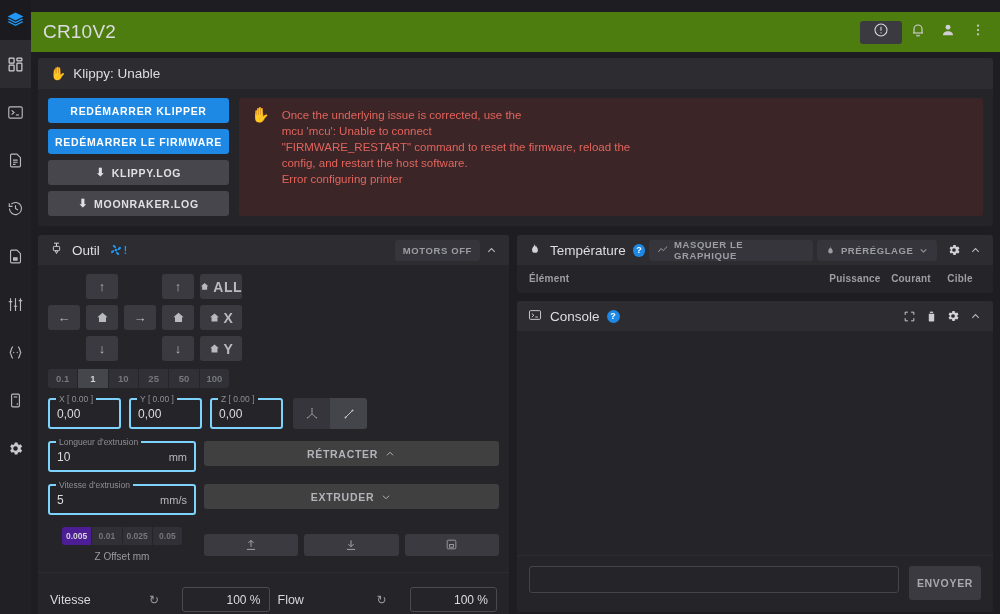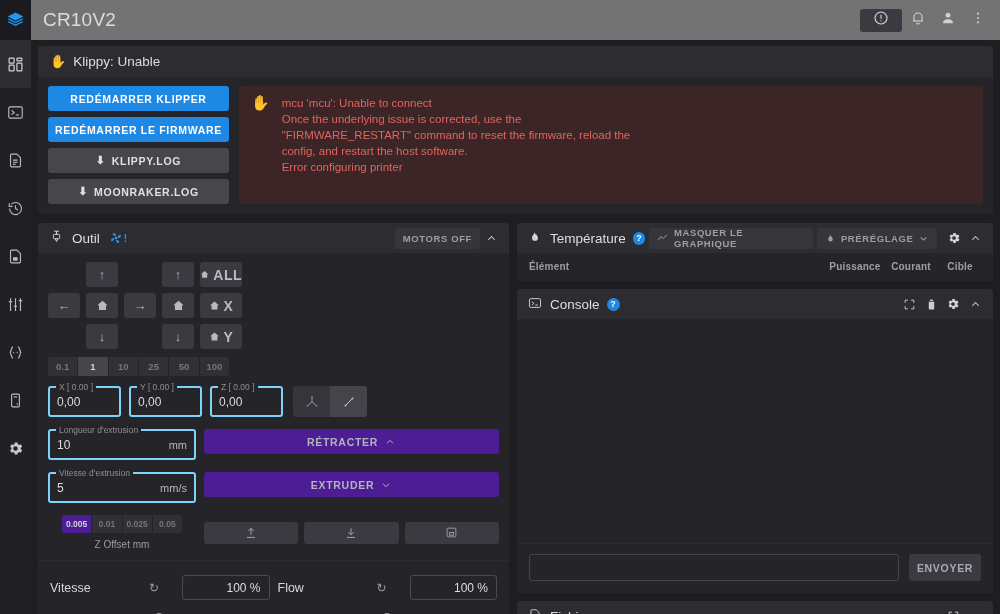--- a/index.html
+++ b/index.html
@@ -29,23 +29,24 @@
     color: #c9c9cf;
   }
   .side-item.active { background: #2c2c31; }
   .side-item svg { display: block; }
 
   
   .mainwrap { flex: 1 1 auto; display: flex; flex-direction: column; min-width: 0; }
 
   .topbar {
     height: 40px; flex: 0 0 40px;
-    background: #737373;
+    background: #4d7c0f;
     display: flex; align-items: center;
     padding: 0 8px 0 12px;
+    margin-top: 12px;
   }
   .app-title { font-size: 19px; color: #dcdcdf; letter-spacing: .2px; font-weight: 400; }
   .topbar-spacer { flex: 1 1 auto; }
   .top-btn {
     width: 28px; height: 24px; margin-left: 2px;
     display: flex; align-items: center; justify-content: center;
     color: #cfcfd4; border-radius: 3px;
   }
   .top-btn.estop { width: 42px; height: 23px; background: #3a3a40; }
 
@@ -150,21 +151,21 @@
   .mini {
     width: 37px; height: 31px; background: #35353b;
     display: flex; align-items: center; justify-content: center; color: #9a9aa2;
   }
   .mini:first-child { border-radius: 3px 0 0 3px; }
   .mini.on { background: #44444b; color: #c6c6cc; border-radius: 0 3px 3px 0; }
 
   .row2 { margin-top: 12px; display: flex; gap: 8px; align-items: flex-start; }
   .f-ext { width: 148px; }
   .bigbtn {
-    flex: 1 1 auto; height: 25px; background: #4c1d95; border-radius: 3px;
+    flex: 1 1 auto; height: 25px; background: #404040; border-radius: 3px;
     display: flex; align-items: center; justify-content: center; gap: 6px;
     font-size: 10.5px; font-weight: bold; letter-spacing: .7px; color: #b3b3ba;
   }
   .zoff-row { margin-top: 12px; display: flex; gap: 8px; align-items: center; }
   .zoff-wrap { width: 148px; display: flex; flex-direction: column; align-items: center; }
   .zsteps { display: flex; width: 120px; border-radius: 3px; overflow: hidden; }
   .zstep {
     flex: 1 1 0; height: 18px; background: #303036;
     display: flex; align-items: center; justify-content: center;
     font-size: 8.5px; font-weight: bold; color: #76767e;
@@ -204,21 +205,21 @@
   .tc { width: 56px; text-align: center; }
 
   
   .console-body { height: 224px; background: #252529; }
   .console-input-row { display: flex; padding: 10px 12px 12px 12px; gap: 10px; border-top: 1px solid #2c2c31;}
   .console-input {
     flex: 1 1 auto; height: 27px; border: 1px solid #44444b; border-radius: 3px;
     background: #252529;
   }
   .send-btn {
-    width: 72px; height: 27px; background: #3a3a40; border-radius: 3px;
+    width: 72px; height: 34px; background: #3a3a40; border-radius: 3px;
     display: flex; align-items: center; justify-content: center;
     font-size: 10.5px; font-weight: bold; letter-spacing: .7px; color: #a9a9b0;
   }
 </style>
 </head>
 <body>
 
 <div class="app">
 
   <div class="sidebar">
@@ -367,22 +368,22 @@
               <span>KLIPPY.LOG</span>
             </div>
             <div class="btn btn-grey">
               <span class="dl">⬇</span>
               <span>MOONRAKER.LOG</span>
             </div>
           </div>
           <div class="err-box">
             <div class="err-icon">✋</div>
             <div class="err-text">
+              <div>Once the underlying issue is corrected, use the</div>
               <div>mcu 'mcu': Unable to connect</div>
-              <div>Once the underlying issue is corrected, use the</div>
               <div>"FIRMWARE_RESTART" command to reset the firmware, reload the</div>
               <div>config, and restart the host software.</div>
               <div>Error configuring printer</div>
             </div>
           </div>
         </div>
       </div>
 
       <div class="cols">
 

